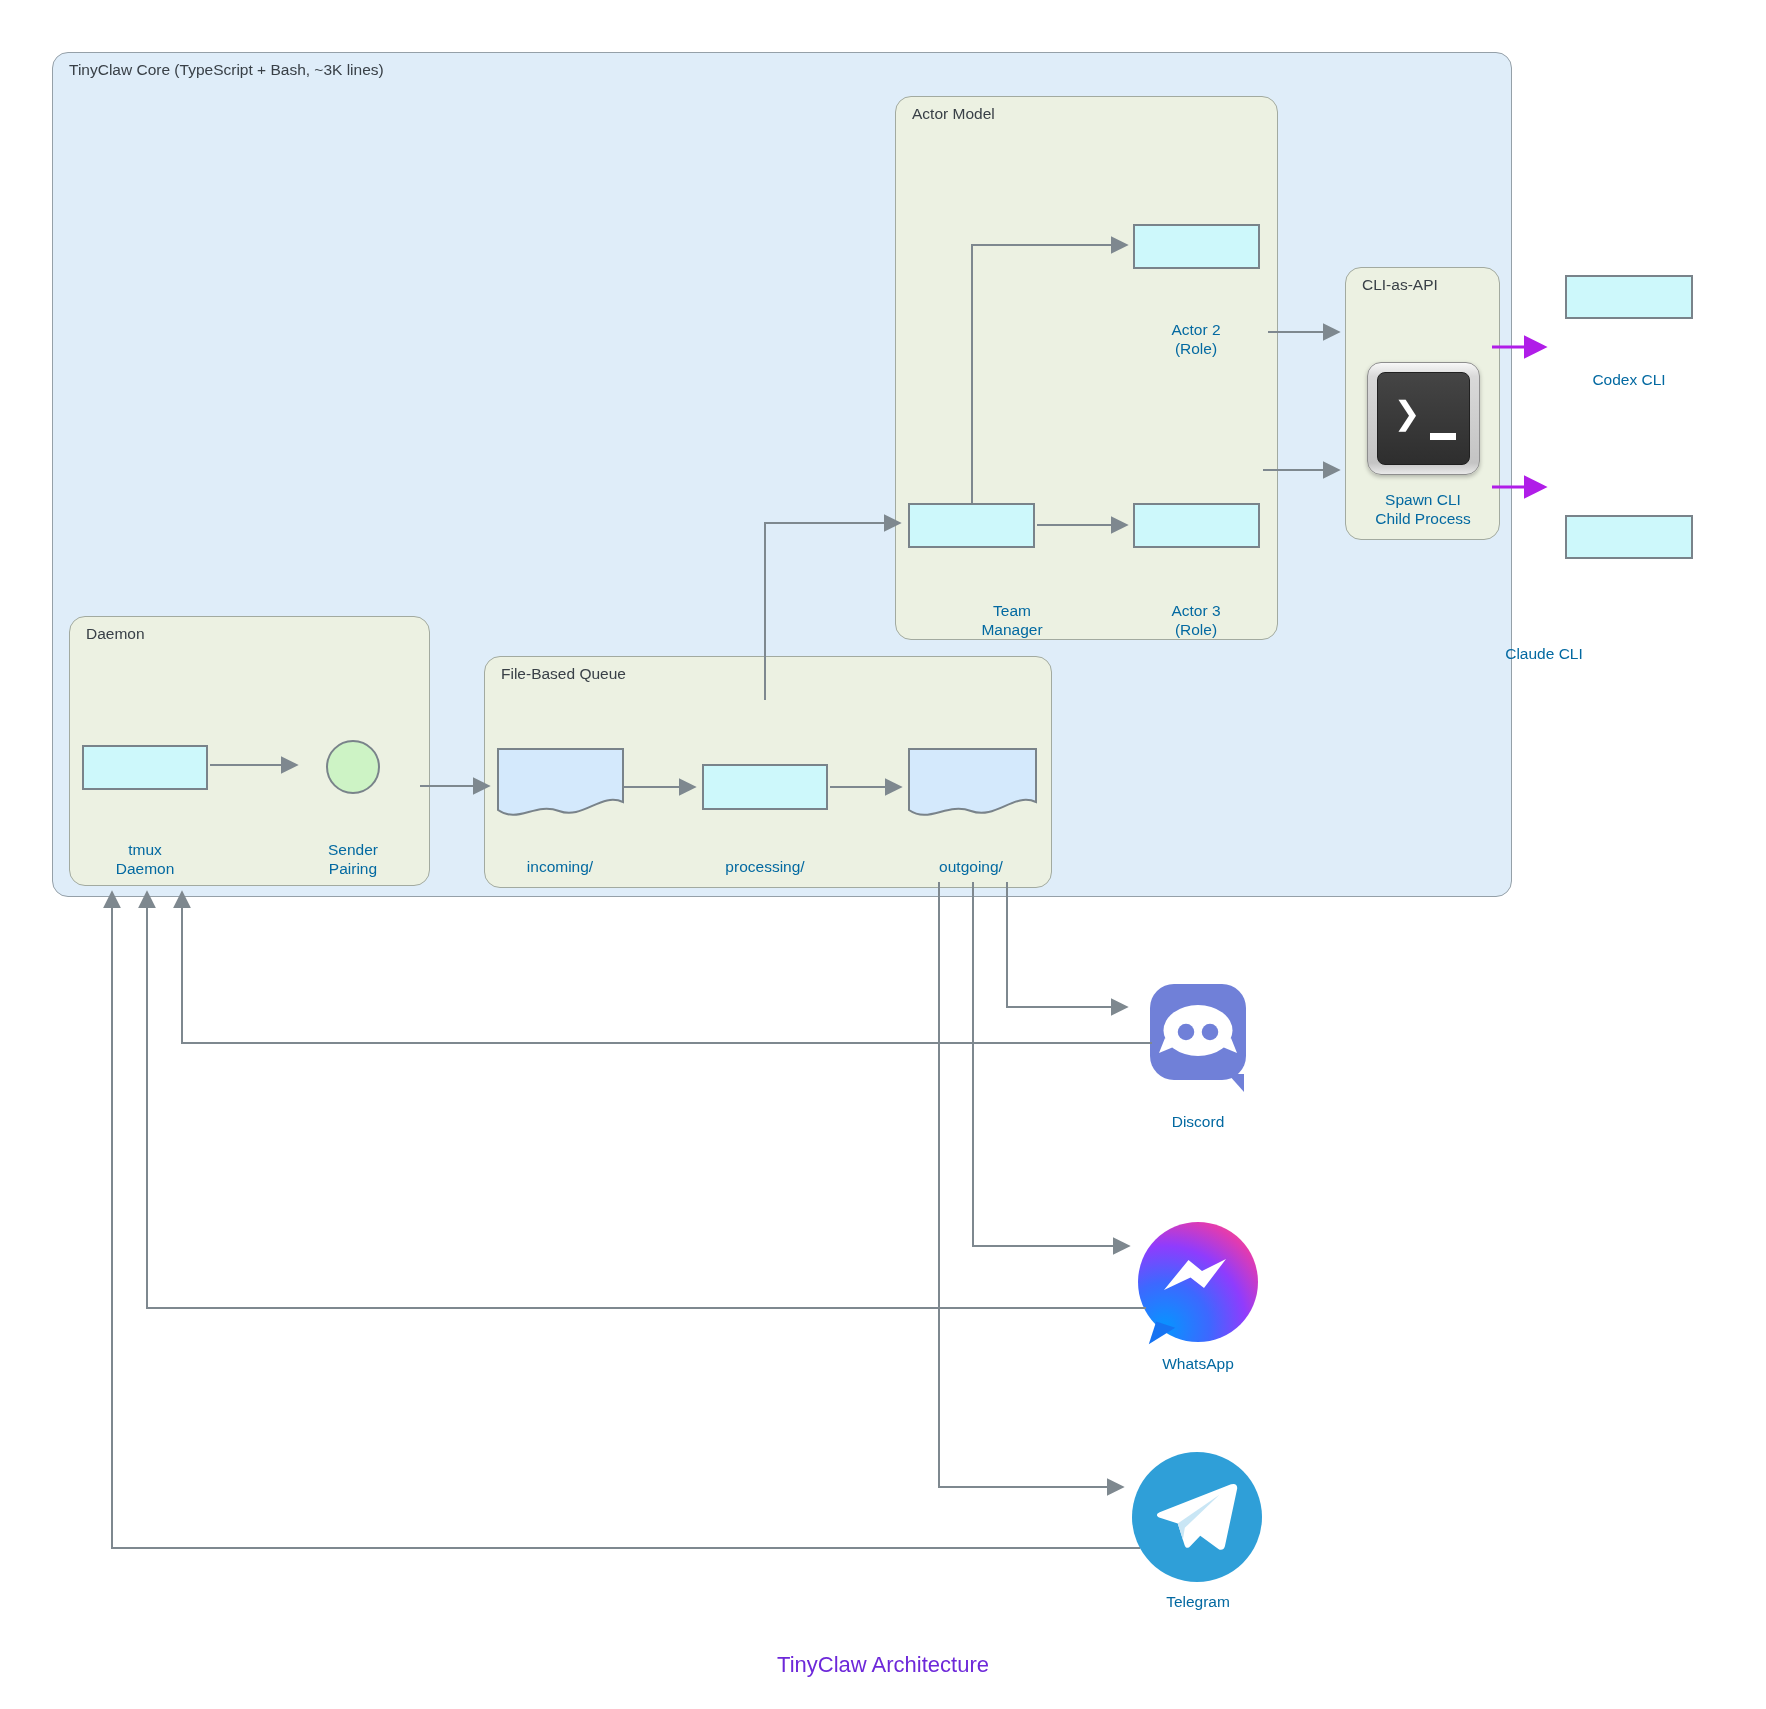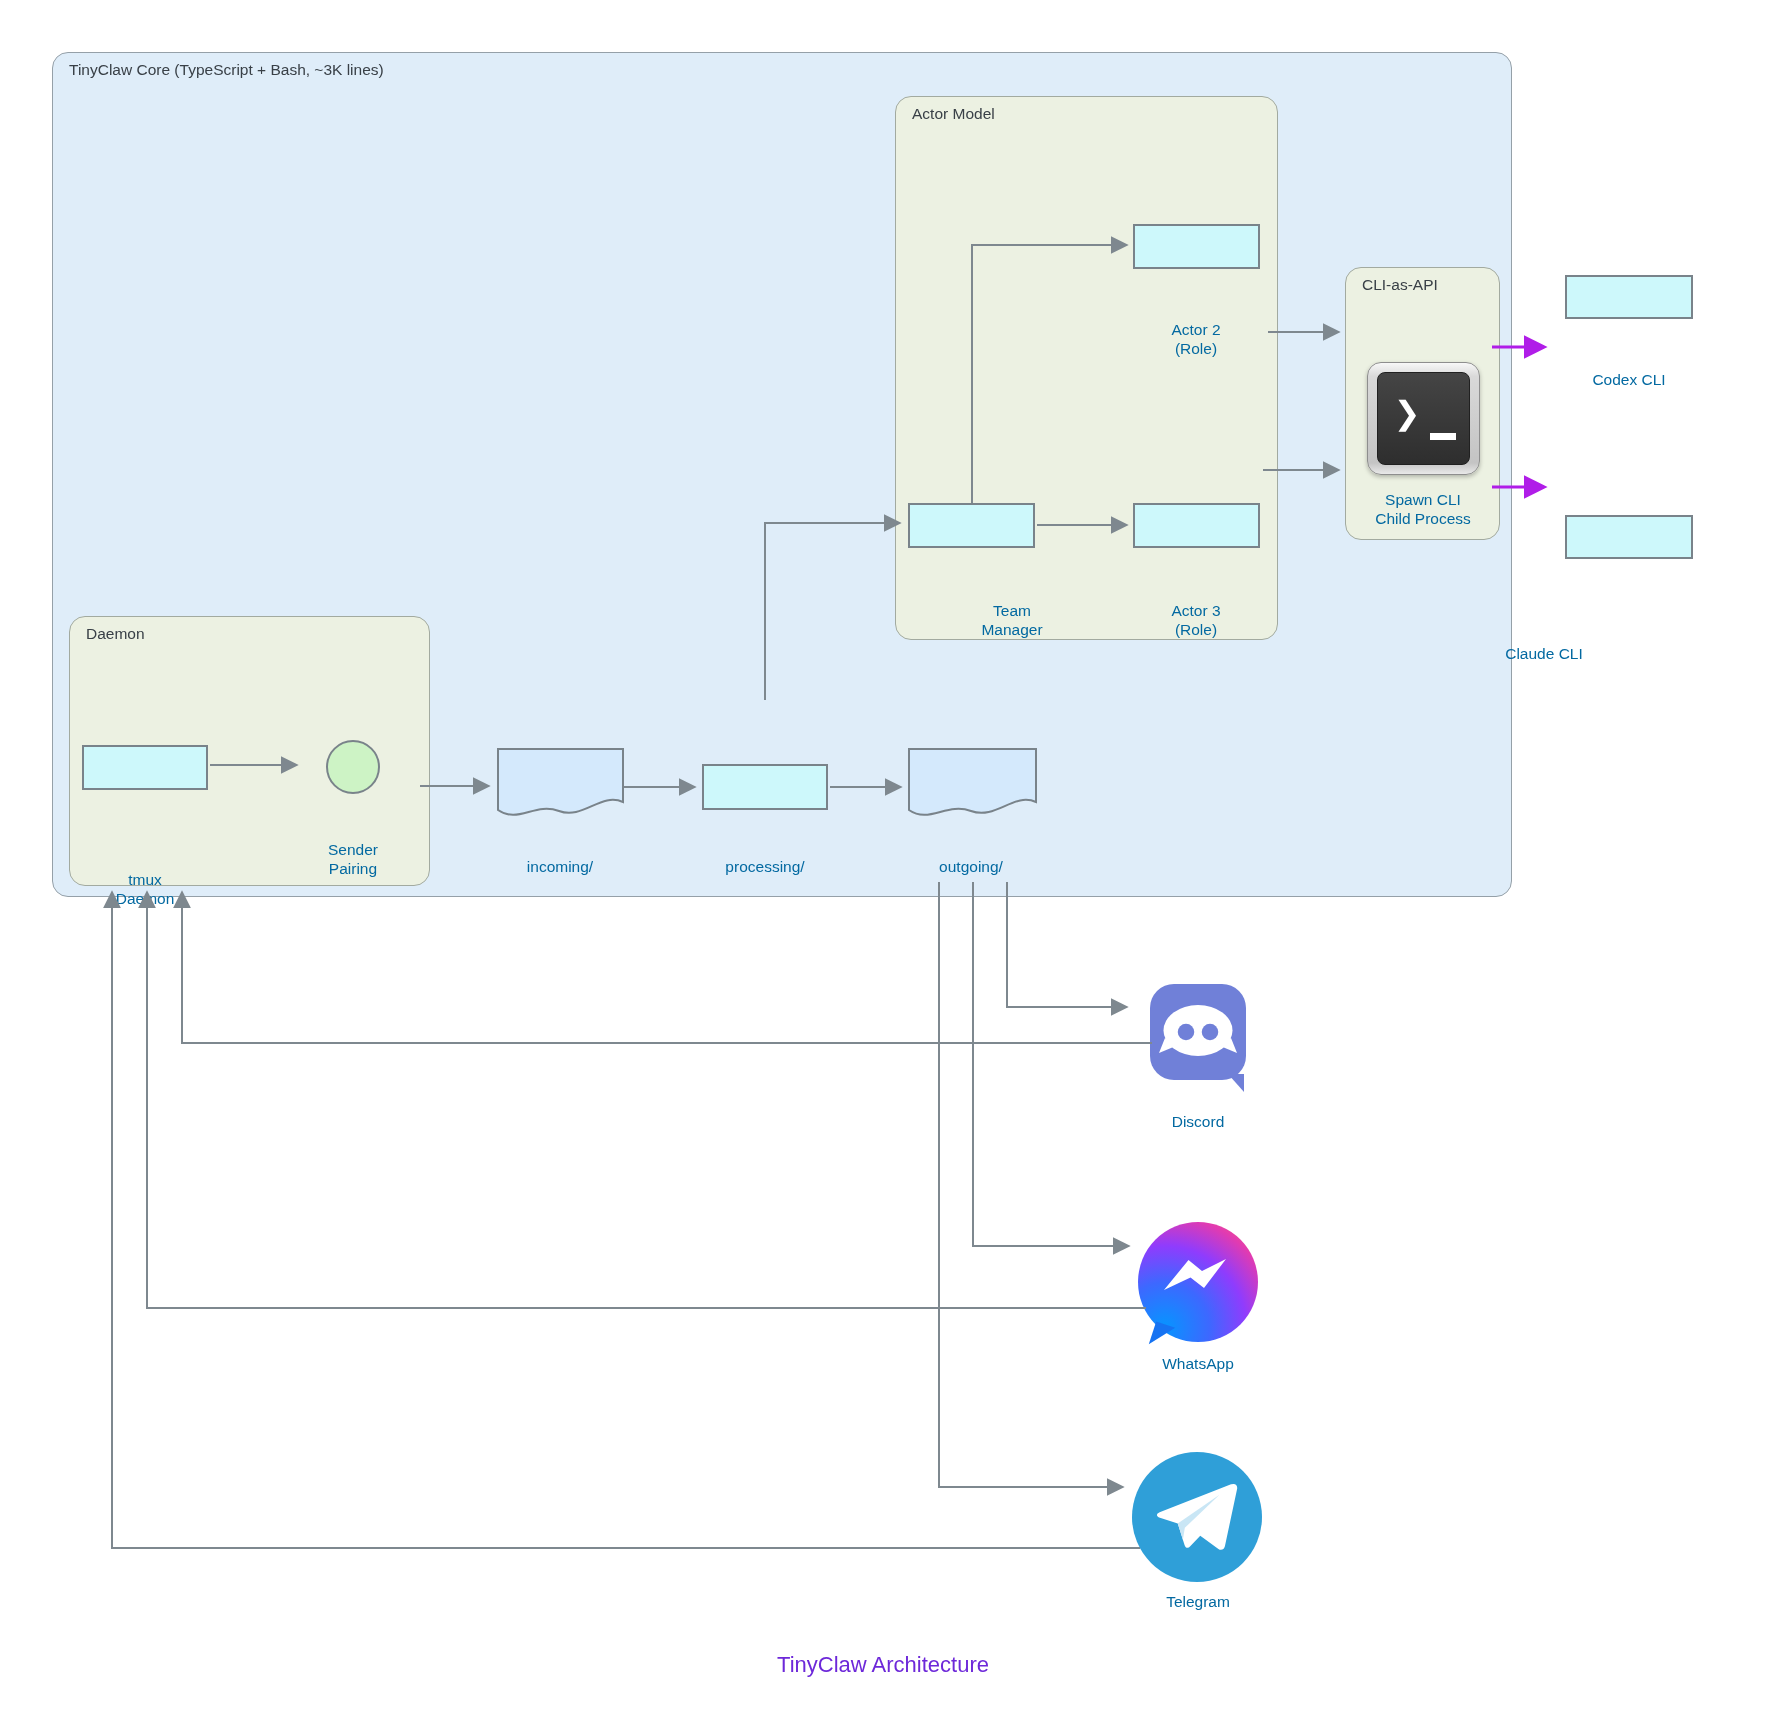--- a/index.html
+++ b/index.html
@@ -98,26 +98,29 @@
       <div class="term-cursor"></div>
     </div>
   </div>
   <div class="lbl" style="left:1423px;top:490px;">Spawn CLI
 Child Process</div>
 
   <div class="group green" style="left:69px;top:616px;width:361px;height:270px;">
     <div class="group-title">Daemon</div>
   </div>
   <div class="node" style="left:82px;top:745px;width:126px;height:45px;"></div>
-  <div class="lbl" style="left:145px;top:840px;margin-top:30px;">tmux
+  <div class="lbl" style="left:145px;top:840px;">tmux
 Daemon</div>
   <div class="circle" style="left:326px;top:740px;width:54px;height:54px;"></div>
   <div class="lbl" style="left:353px;top:840px;">Sender
 Pairing</div>
 
+  <div class="group green" style="left:484px;top:656px;width:568px;height:232px;">
+    <div class="group-title">File-Based Queue</div>
+  </div>
   <div class="doc" style="left:497px;top:748px;">
     <svg width="127" height="80" viewBox="0 0 127 80">
       <path d="M1 1 H126 V54 C104 44 86 72 62 63 C38 54 21 76 1 62 Z" fill="#d4e9fc" stroke="#79838a" stroke-width="2"></path>
     </svg>
   </div>
   <div class="lbl" style="left:560px;top:857px;">incoming/</div>
   <div class="node" style="left:702px;top:764px;width:126px;height:46px;"></div>
   <div class="lbl" style="left:765px;top:857px;">processing/</div>
   <div class="doc" style="left:908px;top:748px;">
     <svg width="129" height="80" viewBox="0 0 129 80">

